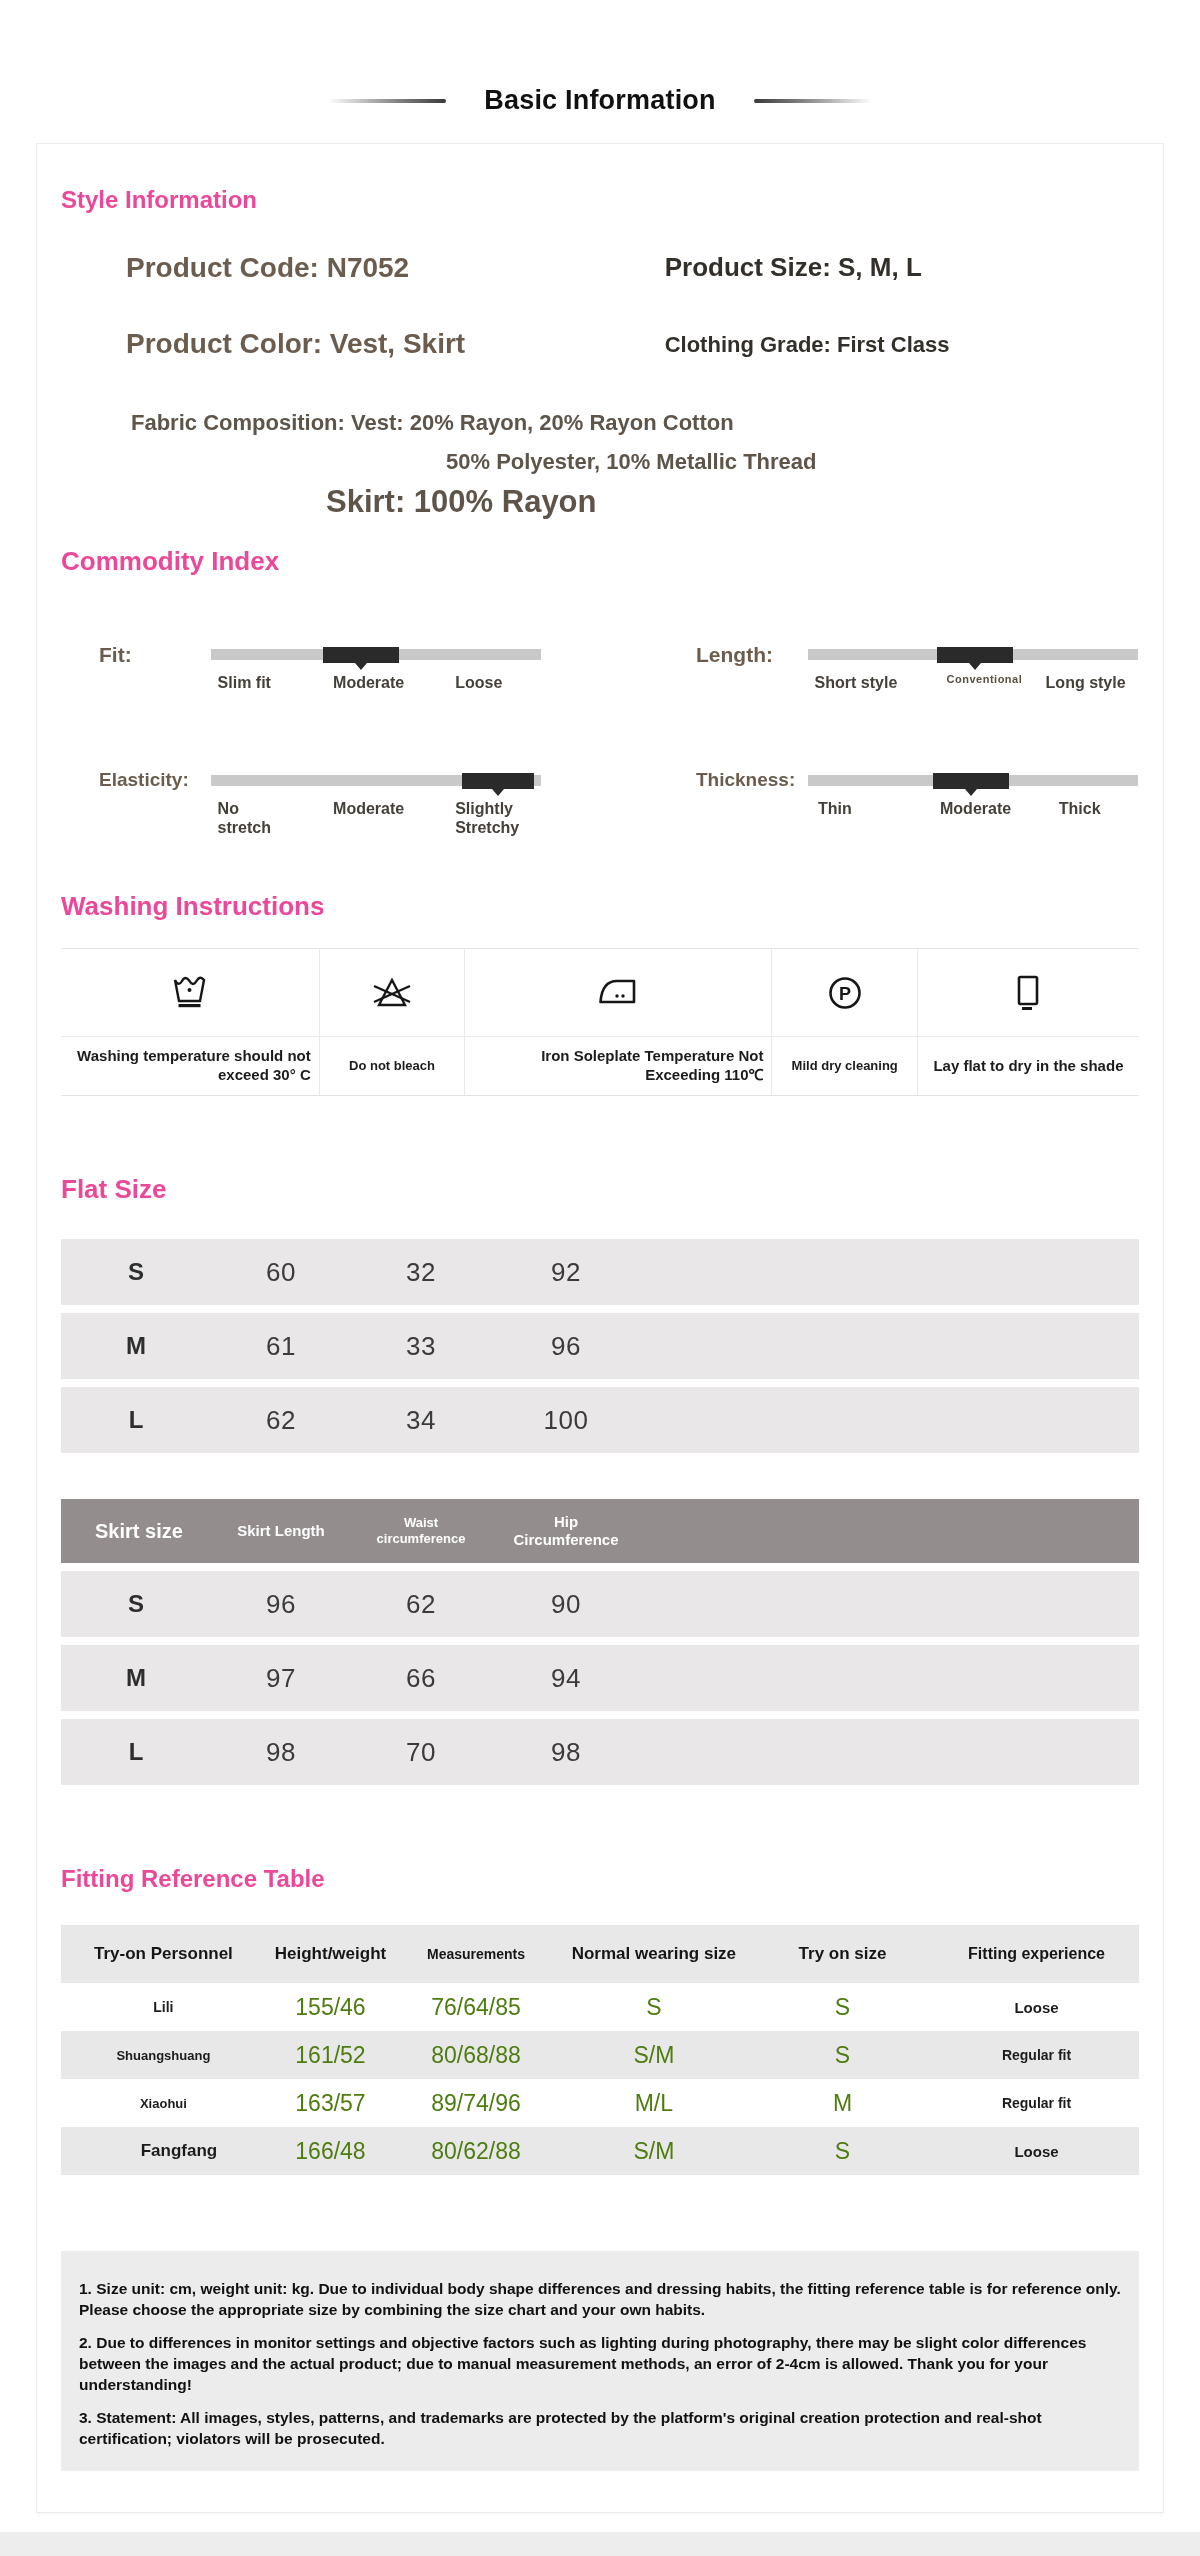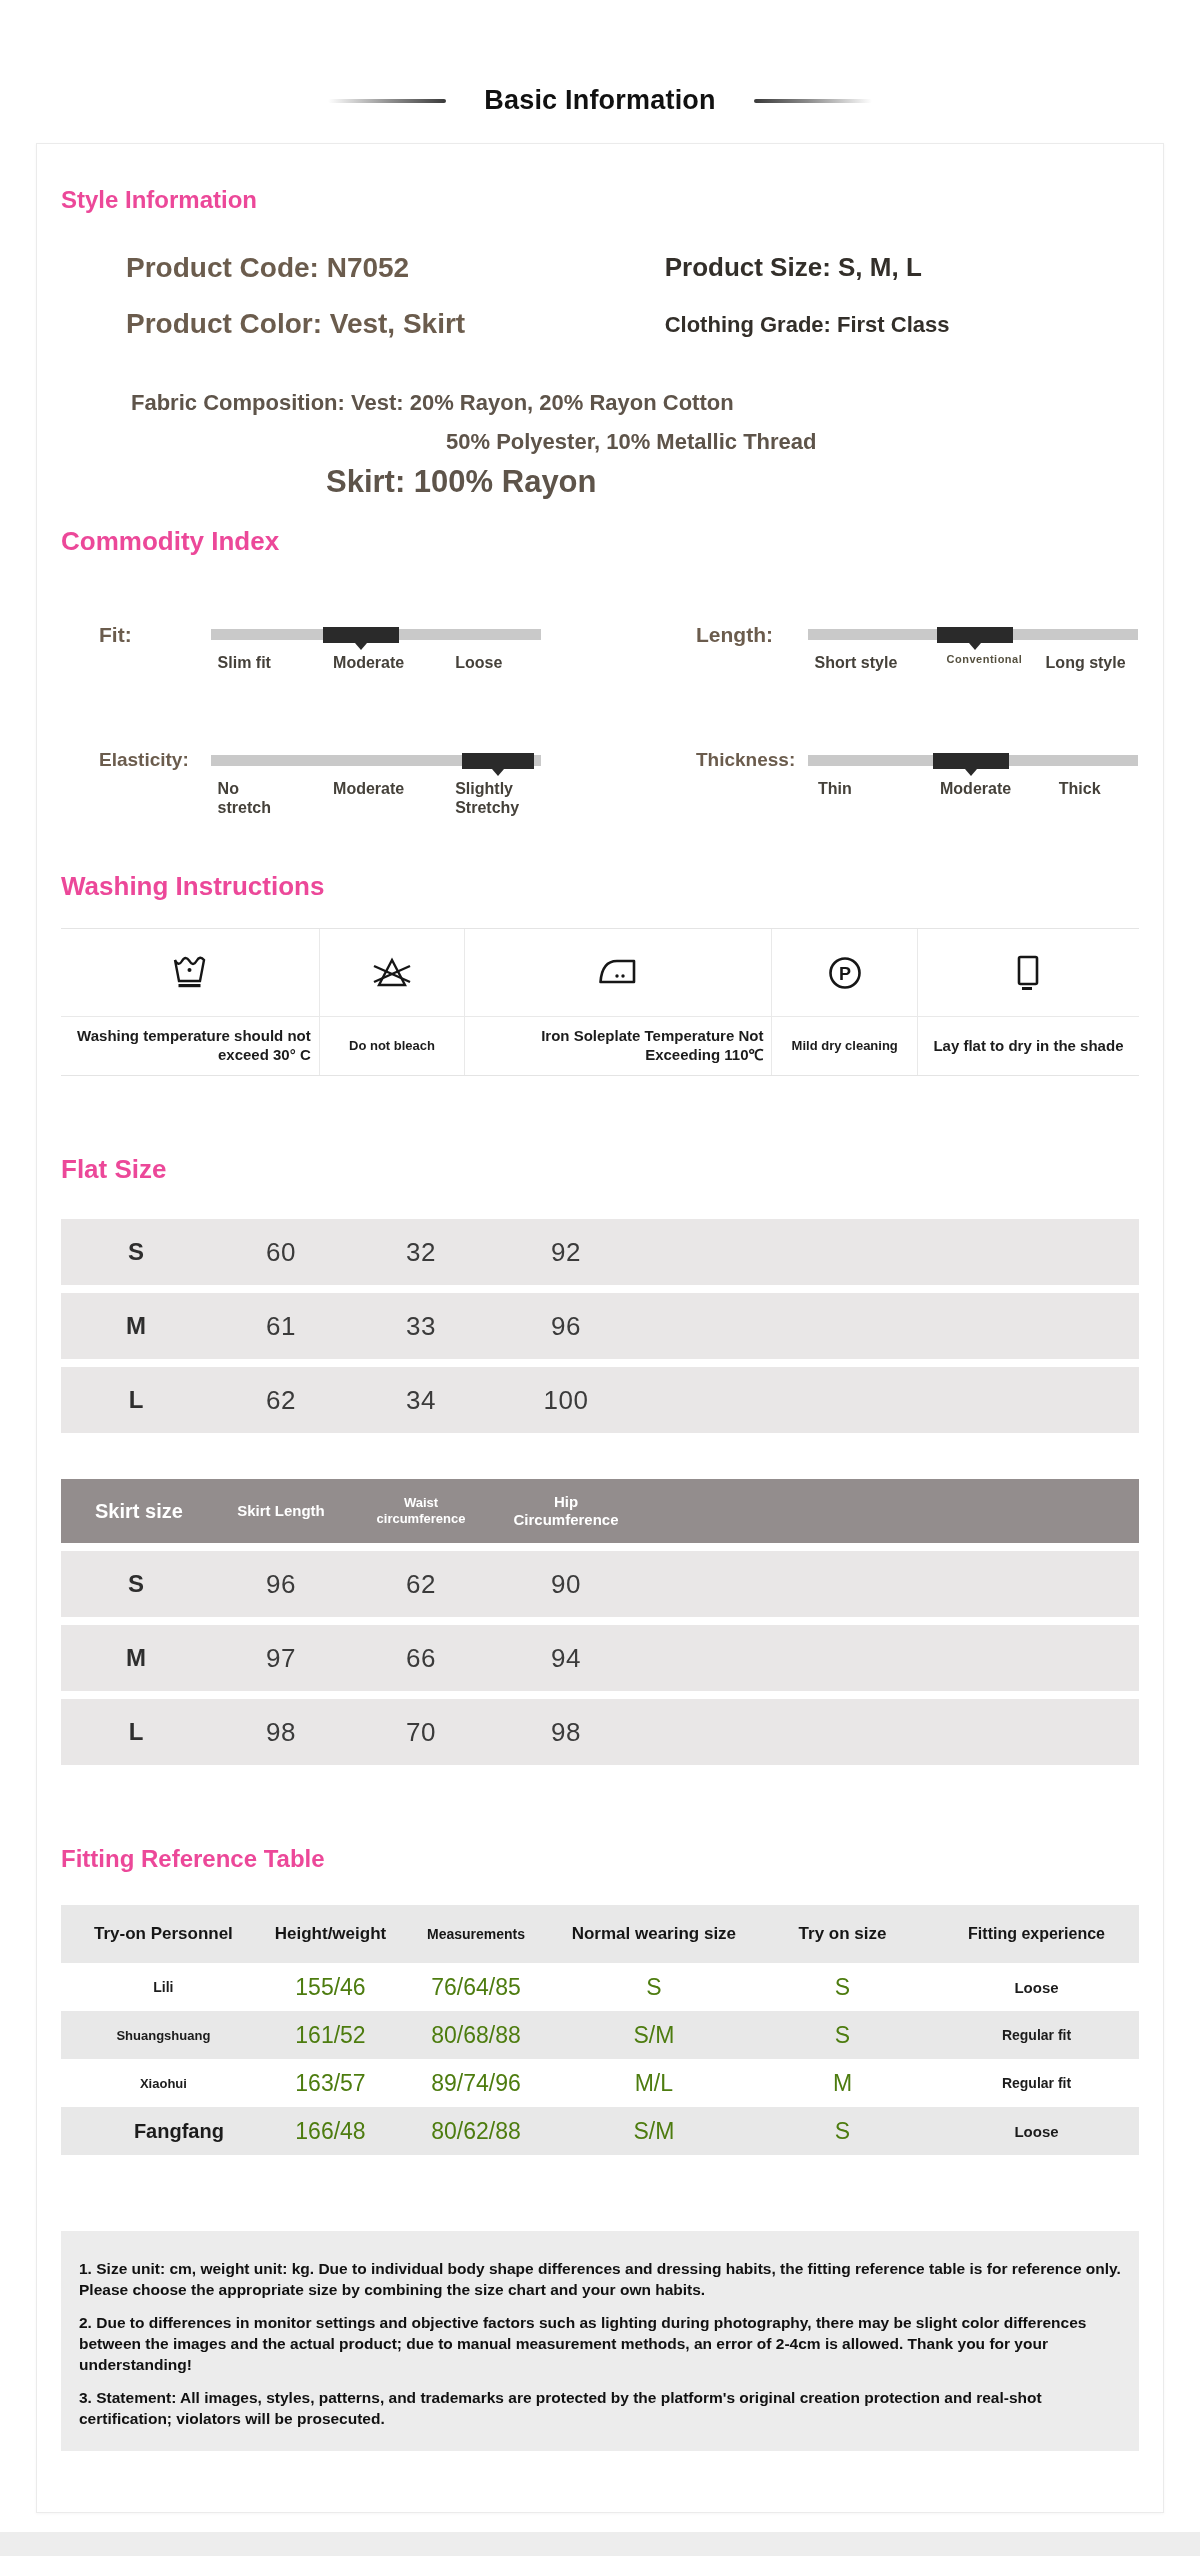--- a/index.html
+++ b/index.html
@@ -16,21 +16,21 @@
 
   
   .card {
     width:1128px; margin:0 auto; background:#fff;
     border:1px solid #ebebeb; box-shadow:0 1px 3px rgba(0,0,0,0.04);
     padding:42px 24px 28px 24px; min-height:2370px;
   }
   .sec-h   { font-size:24px; font-weight:bold; color:#ec4899; }
 
   
-  .pgrid { margin:38px 0 0 0; display:grid; grid-template-columns:56% 44%; row-gap:24px; }
+  .pgrid { margin:38px 0 0 0; display:grid; grid-template-columns:56% 44%; row-gap:44px; }
   .brown   { color:#6b5c4d; }
   .darkbrn { color:#332f2a; }
   .pc  { font-size:28px; font-weight:bold; padding-left:65px; }
   .ps  { font-size:26px; font-weight:bold; }
   .cg  { font-size:22px; font-weight:bold; padding-top:4px; }
   .fabric1 { margin:50px 0 0 70px;  font-size:22px; font-weight:bold; color:#5e544a; }
   .fabric2 { margin:13px 0 0 385px; font-size:22px; font-weight:bold; color:#5e544a; }
   .fabric3 { margin:9px 0 0 265px;  font-size:31px; font-weight:bold; color:#5e544a; }
 
   
@@ -79,21 +79,21 @@
   
   .fit-h { margin-top:80px; font-size:24px; }
   .ftable { margin-top:32px; }
   .fgrid { display:grid; grid-template-columns:19% 12% 15% 18% 17% 19%; align-items:center; }
   .fhead { background:#e8e8e8; height:58px; }
   .fth { font-weight:bold; font-size:17px; text-align:center; color:#161616; }
   .fth.sm { font-size:14px; }
   .frow { height:48px; }
   .frow.alt { background:#e8e8e8; }
   .fname { font-weight:bold; font-size:14px; text-align:center; }
-  .fname.lg { font-size:20px;padding-left:31px; }
+  .fname.lg { font-size:17px;padding-left:31px; }
   .fval { font-size:23px; color:#4d7c0f; text-align:center; }
   .fexp { font-weight:bold; font-size:15px; text-align:center; }
 
   
   .notes { margin-top:76px; background:#ececec; padding:28px 18px 22px 18px; }
   .note { font-weight:bold; font-size:15.5px; line-height:1.35; color:#111; }
   .note + .note { margin-top:12px; }
 
   .bottom-strip { position:absolute; left:0; bottom:0; width:100%; height:24px; background:#ededed; }
 

